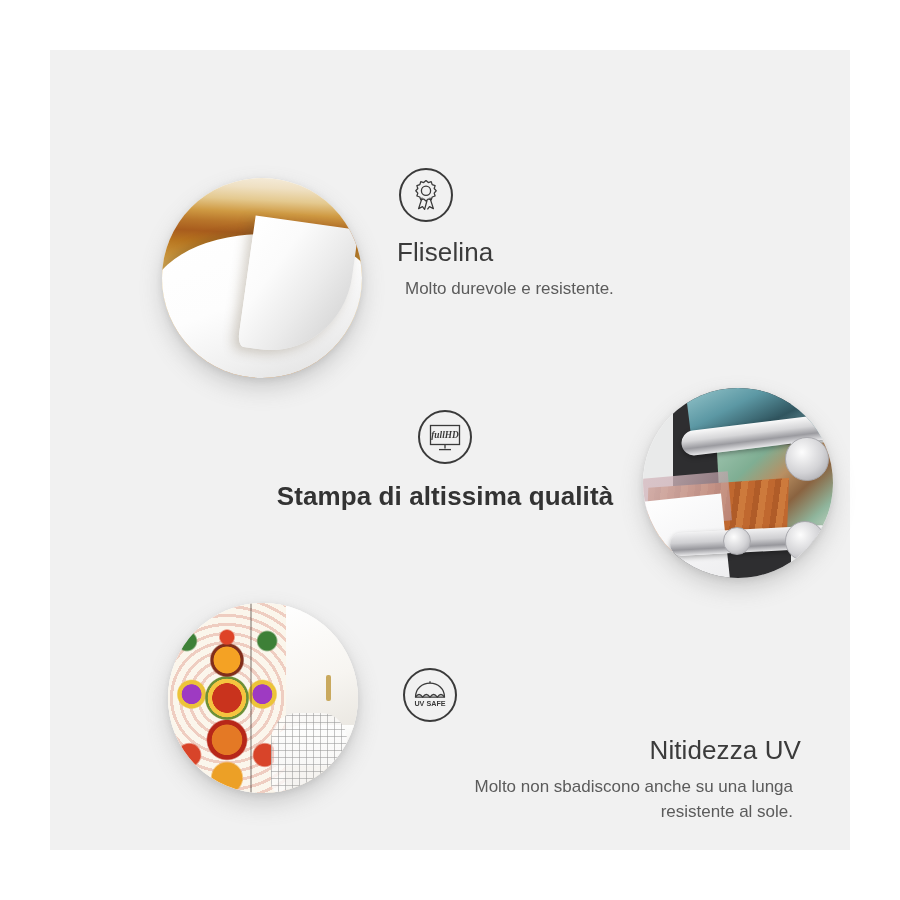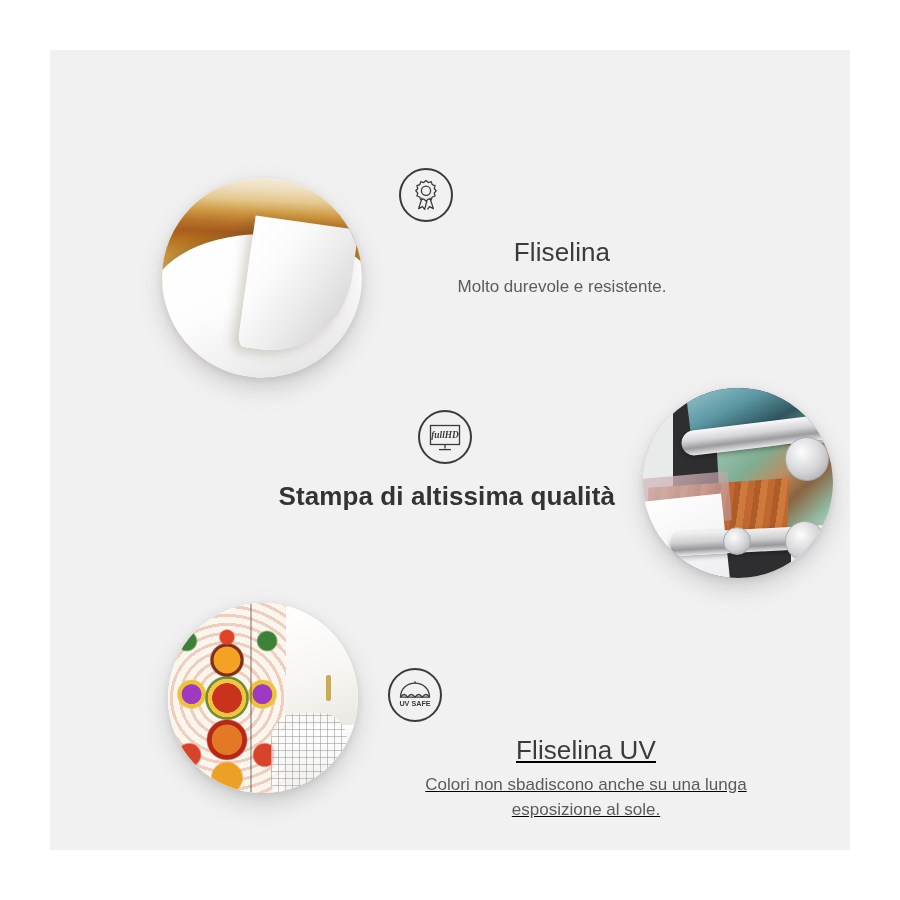--- a/index.html
+++ b/index.html
@@ -152,30 +152,30 @@
     width:54px;height:54px;border:2px solid #3a3a3a;border-radius:50%;
     display:flex;align-items:center;justify-content:center;
     box-sizing:border-box;
   }
   .f-title{
     color:#3b3b3b;font-size:26px;line-height:1.15;margin:0 0 6px 0;
     letter-spacing:.1px;
   }
   .f-title.bold{font-weight:700;color:#333333;}
   .f-title.light{font-weight:400;}
-  .f-body{color:#5b5b5b;font-size:17px;line-height:1.5;margin:2px;font-weight:400;}
+  .f-body{color:#5b5b5b;font-size:17px;line-height:1.5;margin:8px;font-weight:400;}
   .f-body .line{display:block;}
 
-  #feature-fliselina{left:347px;top:118px;width:330px;text-align:center;}
+  #feature-fliselina{left:347px;top:118px;width:330px;text-align:left;}
   #feature-fliselina .icon-badge{margin:0 0 16px 2px;}
 
-  #feature-quality{left:225px;top:360px;width:340px;text-align:right;}
+  #feature-quality{left:225px;top:360px;width:340px;text-align:center;}
   #feature-quality .icon-badge{margin:0 auto 18px auto;}
 
-  #feature-uv{left:336px;top:618px;width:400px;text-align:center;text-decoration:underline;}
+  #feature-uv{left:351px;top:618px;width:400px;text-align:right;}
   #feature-uv .icon-badge{margin:0 0 14px 2px;}
 
   .flag-de{
     display:inline-block;width:24px;height:16px;vertical-align:-2px;
     margin-left:5px;border:1px solid rgba(0,0,0,0.12);box-sizing:border-box;
     background:linear-gradient(180deg,#111 0 33.33%,#D00 33.33% 66.66%,#FFCE00 66.66% 100%);
   }
 </style>
 </head>
 <body>
@@ -258,21 +258,21 @@
       <div class="icon-badge">
         <svg width="38" height="34" viewBox="0 0 38 34" aria-hidden="true">
           <g fill="none" stroke="#3a3a3a" stroke-width="1.3" stroke-linejoin="round">
             <path d="M4.5 19.2 C4.5 10.6 11 5.2 19 5.2 C27 5.2 33.5 10.6 33.5 19.2 Z"></path>
             <path d="M4.5 19.2 C7.1 15.6 9.0 15.6 11.7 19.2 C14.3 15.6 16.3 15.6 19 19.2 C21.7 15.6 23.6 15.6 26.3 19.2 C29.0 15.6 30.9 15.6 33.5 19.2"></path>
             <path d="M19 3.2 V5.2"></path>
           </g>
           <text x="19" y="27.6" text-anchor="middle" font-family="'Liberation Sans', sans-serif" font-weight="700" font-size="7.2" fill="#3a3a3a">UV SAFE</text>
         </svg>
       </div>
-      <h2 class="f-title light">Fliselina UV</h2>
+      <h2 class="f-title light">Nitidezza UV</h2>
       <p class="f-body">
-        <span class="line">Colori non sbadiscono anche su una lunga</span>
-        <span class="line">esposizione al sole.</span>
+        <span class="line">Molto non sbadiscono anche su una lunga</span>
+        <span class="line">resistente al sole.</span>
       </p>
     </div>
 
   </div>
 </div>
 
 </body></html>

